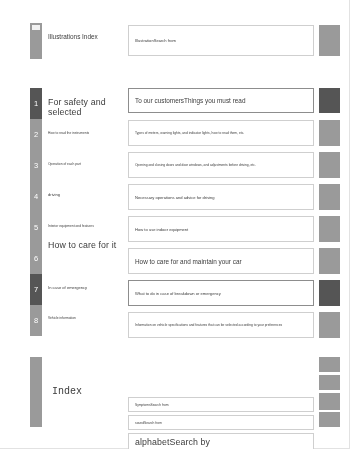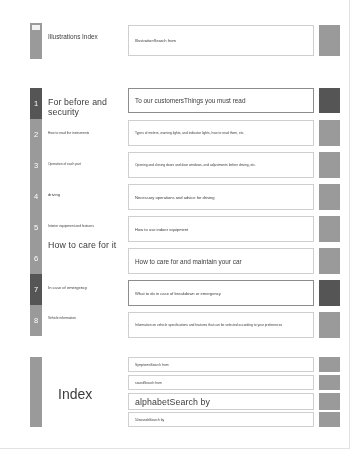--- a/index.html
+++ b/index.html
@@ -104,35 +104,37 @@
   #index-tab {
     position: absolute;
     left: 30px;
     top: 357px;
     width: 12px;
     height: 70px;
     background: #9a9a9a;
   }
   #index-label {
     position: absolute;
-    left: 58px;
+    left: 52px;
     top: 386px;
     width: 78px;
-    font-size: 14px;
+    font-size: 10px;
     color: #3c3c3c;
+    font-family: Liberation Mono, monospace;
   }
   .index-row {
     position: absolute;
     left: 128px;
     width: 186px;
     box-sizing: border-box;
     background: #ffffff;
     border: 1px solid #cfcfcf;
     display: flex;
     align-items: center;
+    margin-top: 40px;
   }
   .index-end {
     position: absolute;
     left: 319px;
     width: 21px;
     background: #9a9a9a;
   }
 </style>
 </head>
 <body>
@@ -145,21 +147,21 @@
     </div>
     <div class="chapter-title t-md" id="illus-title">Illustrations Index</div>
     <div class="desc-box" id="illus-box">
       <span class="desc-text t-sm">IllustrationSearch from</span>
     </div>
     <div class="end-block" id="illus-end"></div>
 
     <div class="tab dark" style="top:88px;height:31px;">
       <span class="num">1</span>
     </div>
-    <div class="chapter-title t-lg" style="top:97px;">For before and security</div>
+    <div class="chapter-title t-lg" style="top:97px;">For safety and selected</div>
     <div class="desc-box thick" style="top:88px;height:25px;">
       <span class="desc-text t-md">To our customersThings you must read</span>
     </div>
     <div class="end-block dark" style="top:88px;height:25px;"></div>
 
     <div class="tab" style="top:119px;height:31px;">
       <span class="num">2</span>
     </div>
     <div class="chapter-title t-xs" style="top:131px;">How to read the instruments</div>
     <div class="desc-box" style="top:120px;height:26px;">

